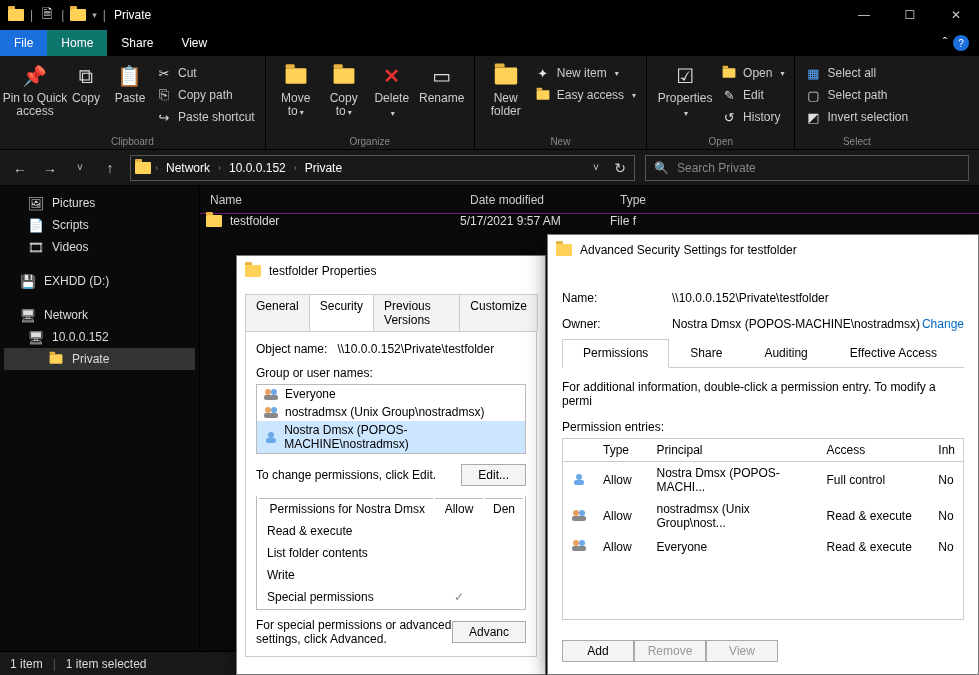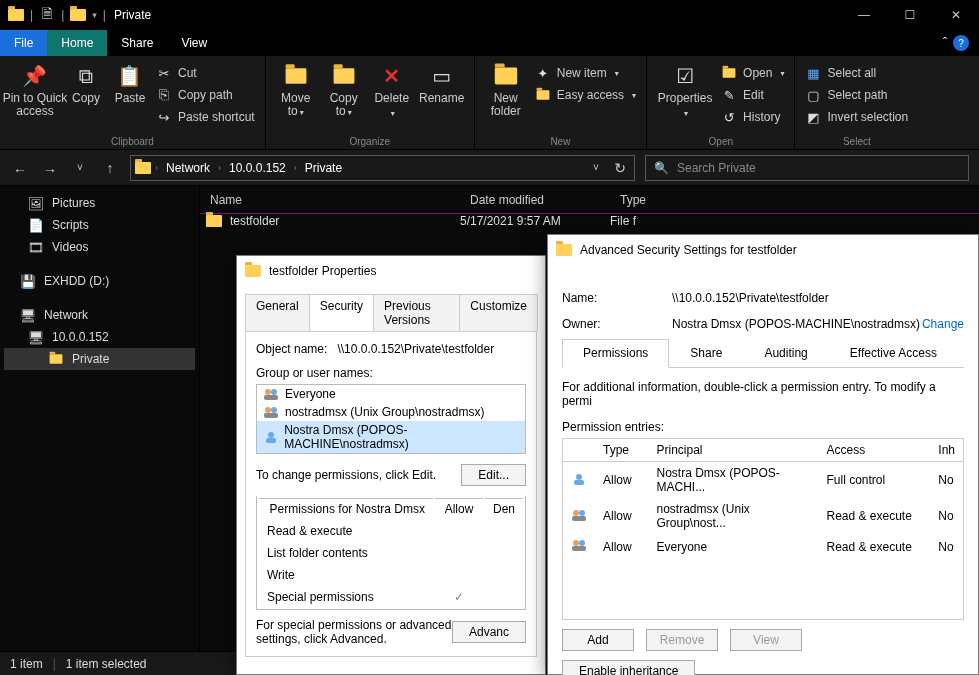--- a/index.html
+++ b/index.html
@@ -468,21 +468,21 @@
             <td>Allow</td>
             <td>Everyone</td>
             <td>Read &amp; execute</td>
             <td>No</td>
           </tr>
       <tr>
             <td colspan="5" style="height:60px"></td>
           </tr>
     </tbody>
       </table>
-    <div style="display:flex;gap:12px;margin:9px 0">
+    <div style="display:flex;margin:20px 0">
       <span class="wbtn" style="width:72px">Add</span>
       <span class="wbtn dis" style="width:72px">Remove</span>
       <span class="wbtn dis" style="width:72px">View</span>
     </div>
     <div>
       <span class="wbtn">Enable inheritance</span>
     </div>
   </div>
 </div>
 

